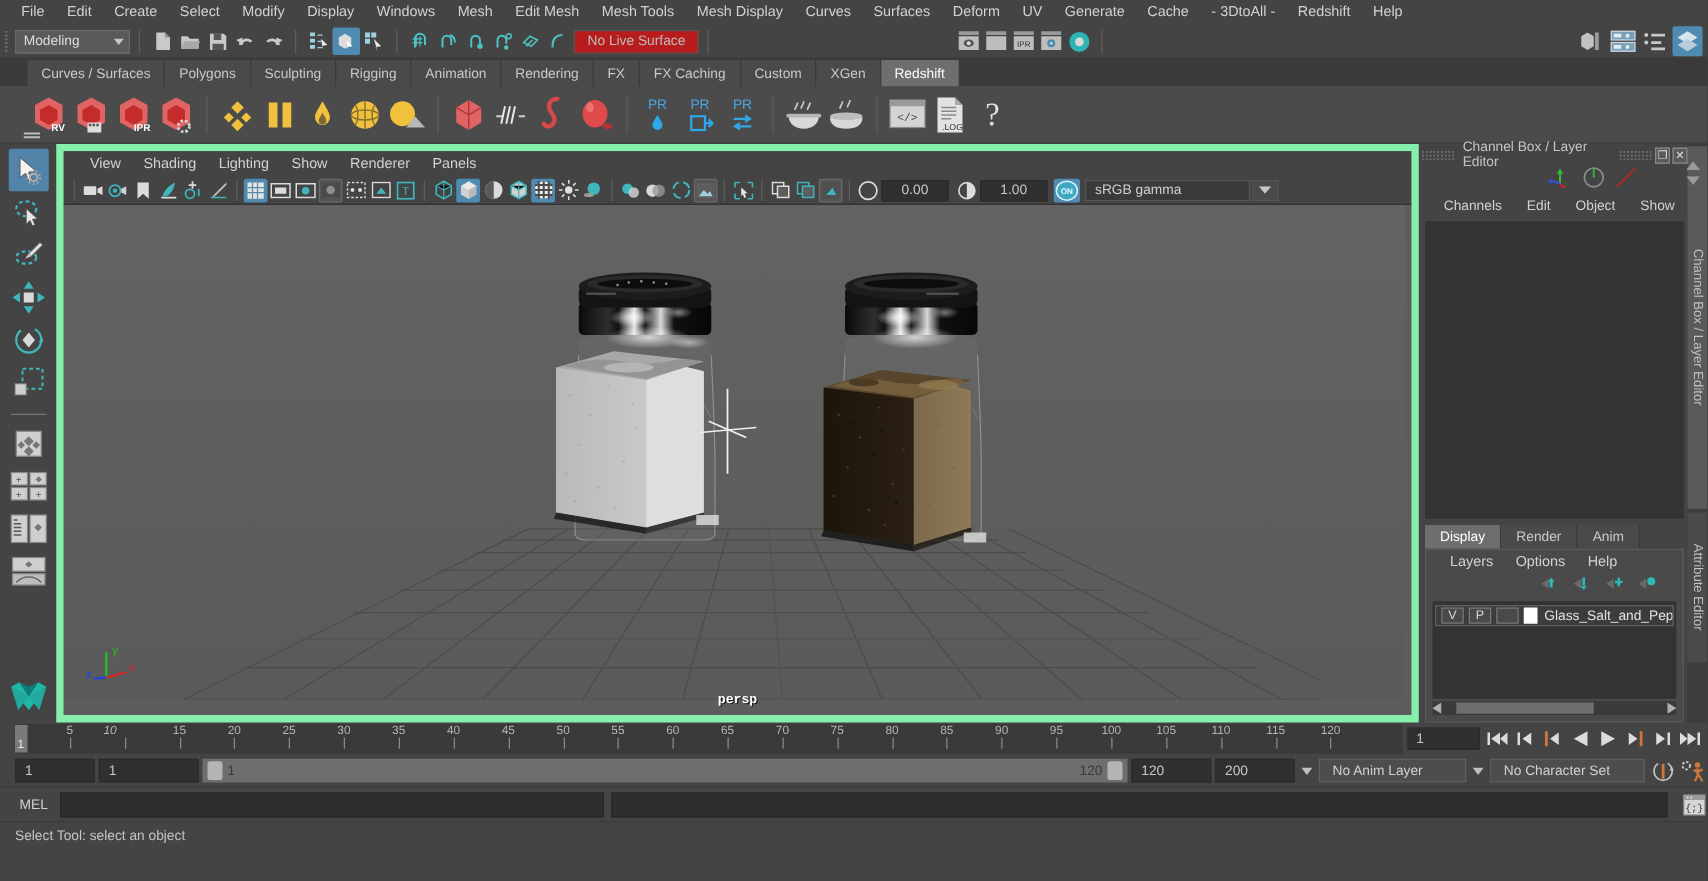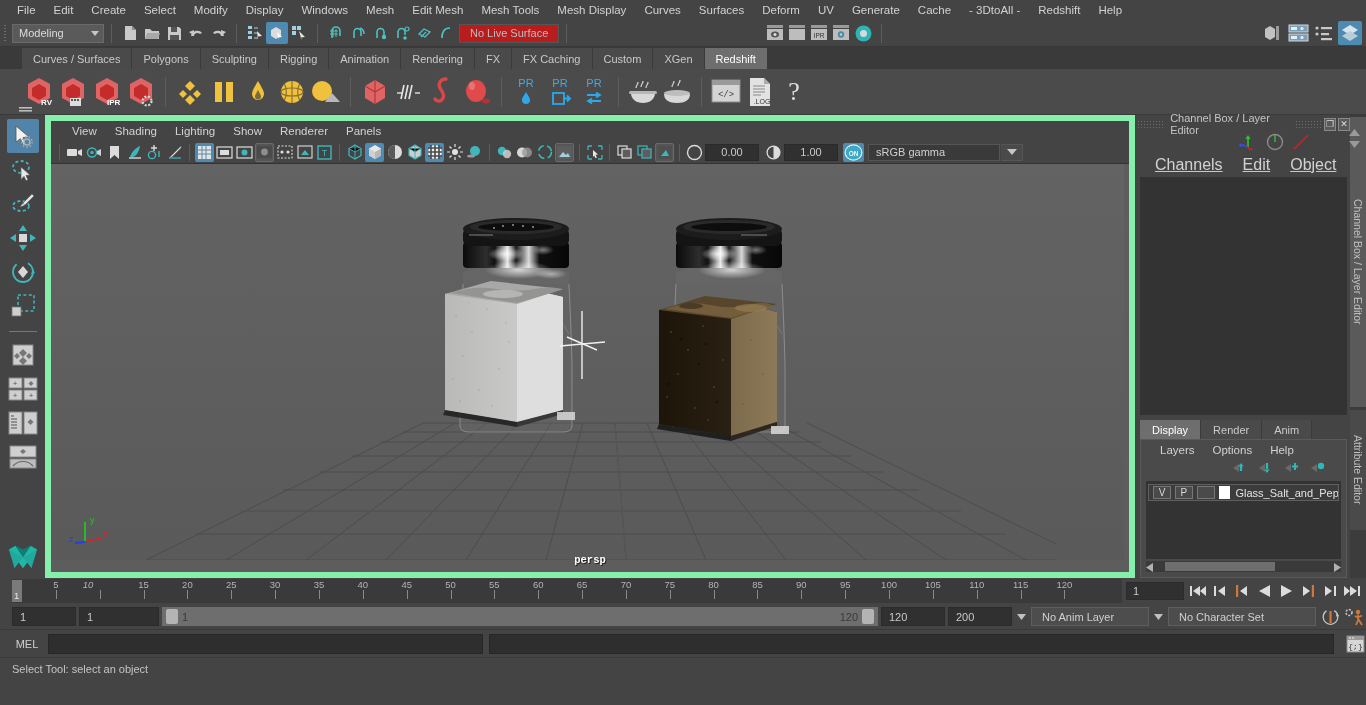--- a/index.html
+++ b/index.html
@@ -116,21 +116,21 @@
     height: 18px; display:flex; align-items:center; justify-content:center;
     font-size: 11px; color: #c4c4c4; position:relative; background:#444;
   }
   .rp-title .dots { width:30px;height:8px;
      background-image: radial-gradient(circle, #6e6e6e 0.8px, transparent 1px);
      background-size:3px 3px;}
   .rp-title .ttl { margin: 0 6px; }
   .rp-winbtn { width:13px;height:13px;border:1px solid #8a8a8a;background:#5a5a5a;
      display:flex;align-items:center;justify-content:center;font-size:9px;color:#ddd;margin-left:2px;}
   .rp-gizrow { height: 22px; display:flex;align-items:center;justify-content:flex-end;padding-right:40px;gap:8px;}
-  .rp-menu { height: 20px; display:flex; align-items:center; padding-left:8px; font-size:16px;text-decoration:underline;}
+  .rp-menu { height: 20px; display:flex; align-items:center; padding-left:8px; font-size:11px;}
   .rp-menu .mi { padding: 0 10px; cursor:default; color:#d2d2d2; }
   .channelbox { margin: 2px 3px 0 3px; height: 238px; background: #333333; }
   .layertabs { display:flex; height:20px; margin: 4px 3px 0 3px; align-items:flex-end;}
   .ltab { height:19px; padding:0 12px; font-size:11px; display:flex;align-items:center;
     background:#4a4a4a; color:#c9c9c9; border-right:1px solid #3a3a3a;}
   .ltab.sel { background:#6e6e6e; color:#fff; }
   .layerbody { margin: 0 3px; background:#4a4a4a; border:1px solid #5a5a5a; flex:1; }
   .layermenu { height:19px; display:flex;align-items:center; padding-left:10px;font-size:11.5px;}
   .layermenu .mi { padding:0 9px; cursor:default; color:#d2d2d2;}
   .layerbtns { height:20px; display:flex;align-items:center;justify-content:flex-end;padding-right:20px;gap:10px;}
@@ -1360,21 +1360,21 @@
         </svg>
     </div>
     <div class="animlayer" style="width:118px">
       <span>No Anim Layer</span>
     </div>
     <div class="ddarw">
       <svg width="9" height="6" viewBox="0 0 9 6">
           <path d="M0 0h9L4.5 6z" fill="#c0c0c0"></path>
         </svg>
     </div>
-    <div class="animlayer" style="width:148px">
+    <div class="animlayer" style="width:124px">
       <span>No Character Set</span>
     </div>
     <div class="cmdicon">
       <svg width="19" height="18" viewBox="0 0 19 18">
           <circle cx="9.5" cy="9" r="7.3" fill="none" stroke="#c8c8c8" stroke-width="1.3" stroke-dasharray="30 8"></circle>
           <rect x="8.4" y="3" width="2.2" height="12" fill="#d2763a"></rect>
           <path d="M16 5l2 3-3.2.6z" fill="#c8c8c8"></path>
         </svg>
     </div>
     <div class="cmdicon">

